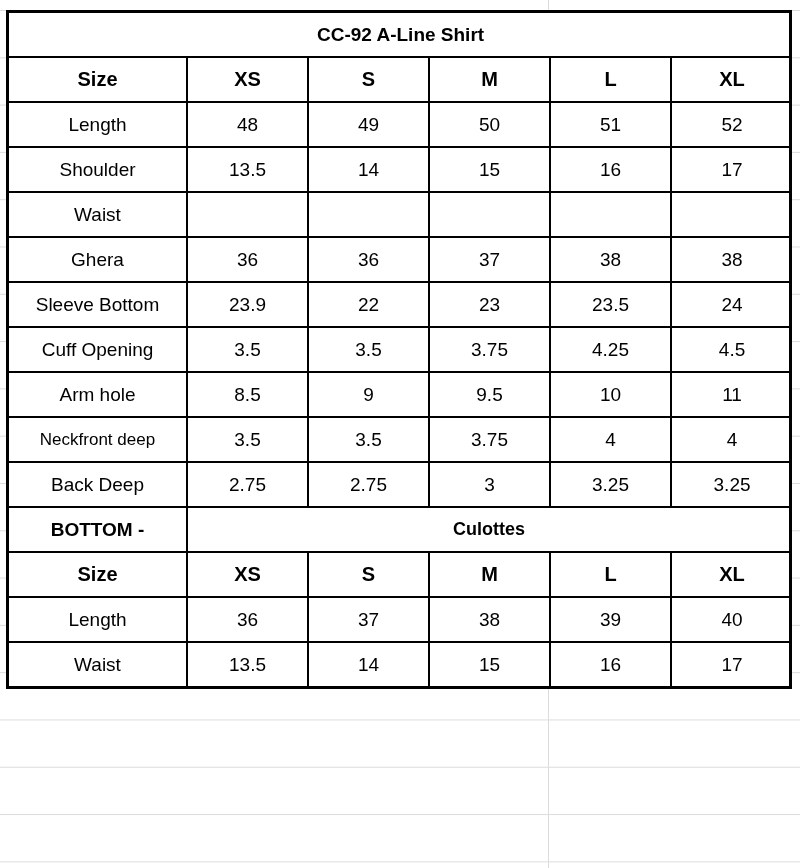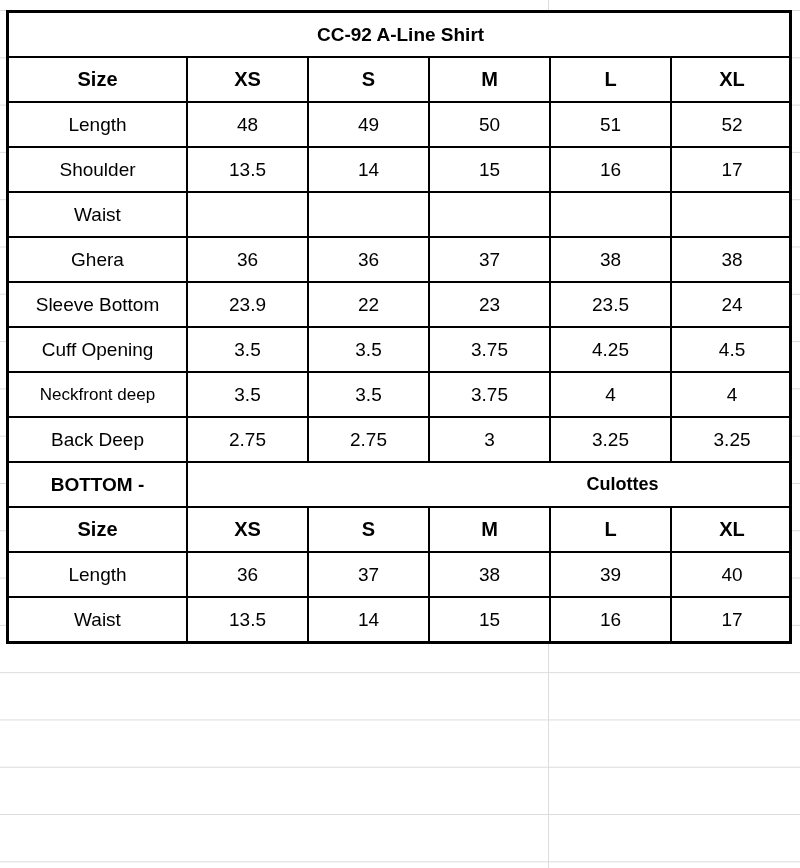--- a/index.html
+++ b/index.html
@@ -31,21 +31,21 @@
     vertical-align: middle;
     font-size: 19px;
     padding: 0;
     white-space: nowrap;
   }
   td.label { font-size: 19px; }
   td.label.small { font-size: 17px; }
   tr.title td { font-weight: bold; font-size: 19px; height: 43px; margin-left: 20px; }
   tr.hdr td { font-weight: bold; font-size: 20px; }
   tr.section td.section-label { font-weight: bold; font-size: 19px; }
-  tr.section td.section-name { font-weight: bold; font-size: 18px; text-align: center; padding-left: 265px; }
+  tr.section td.section-name { font-weight: bold; font-size: 18px; text-align: left; padding-left: 265px; }
   tr:first-child td { border-top: none; }
   tr td:first-child { border-left: none; }
   tr td:last-child { border-right: none; }
   tr:last-child td { border-bottom: none; }
 </style>
 </head>
 <body>
 
 <div class="sheet">
   <table>
@@ -112,20 +112,28 @@
       </tr>
       <tr>
         <td class="label">Cuff Opening</td>
         <td>3.5</td>
         <td>3.5</td>
         <td>3.75</td>
         <td>4.25</td>
         <td>4.5</td>
       </tr>
       <tr>
+        <td class="label">Arm hole</td>
+        <td>8.5</td>
+        <td>9</td>
+        <td>9.5</td>
+        <td>10</td>
+        <td>11</td>
+      </tr>
+      <tr>
         <td class="label small">Neckfront deep</td>
         <td>3.5</td>
         <td>3.5</td>
         <td>3.75</td>
         <td>4</td>
         <td>4</td>
       </tr>
       <tr>
         <td class="label">Back Deep</td>
         <td>2.75</td>

